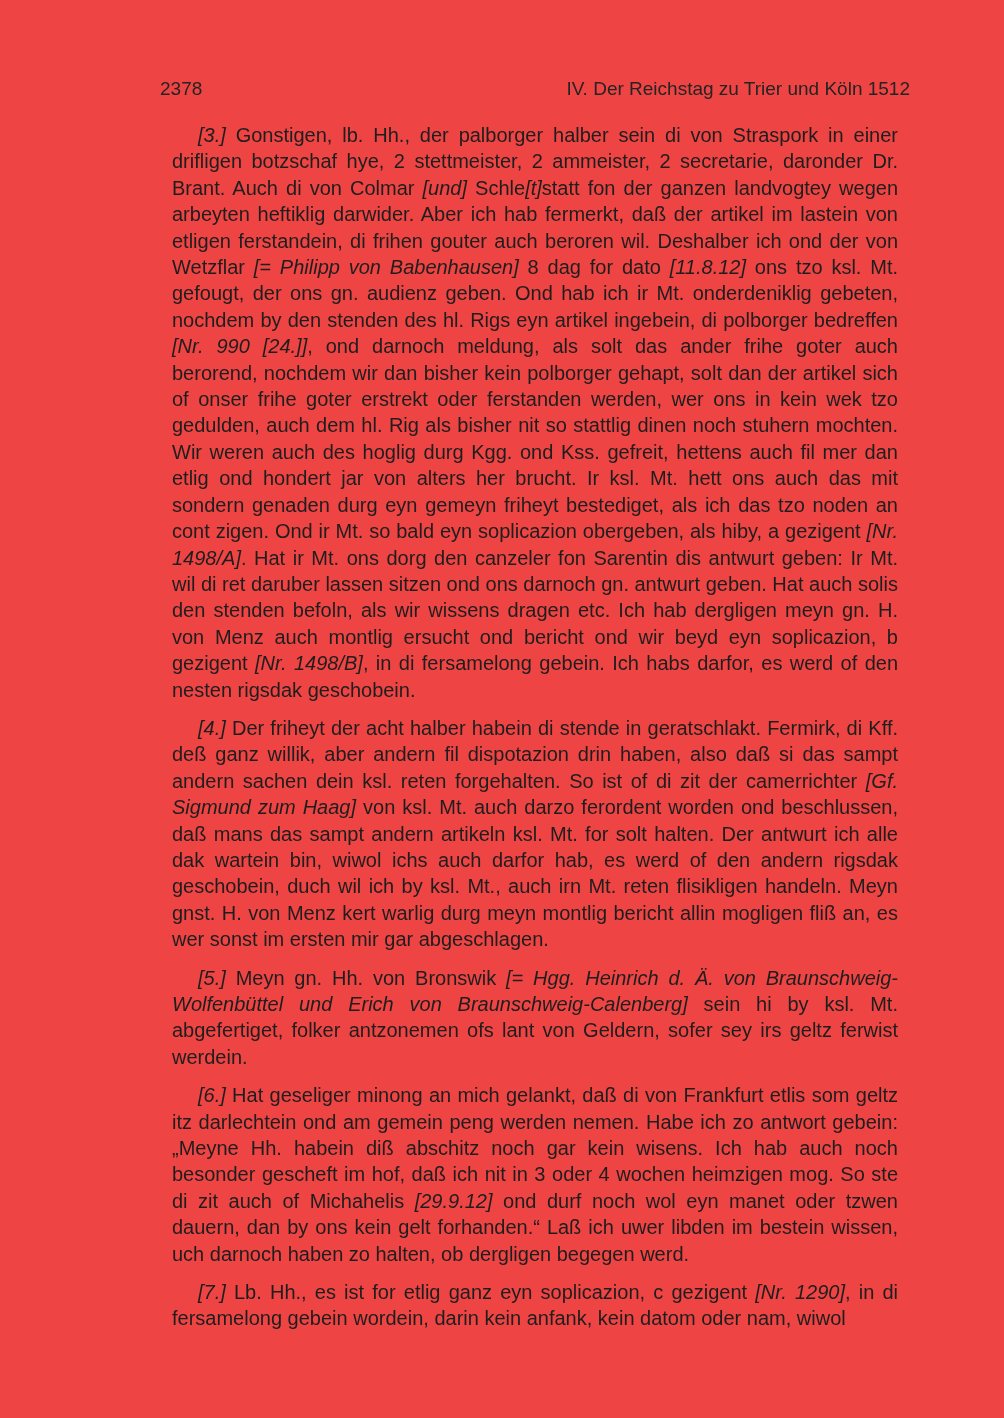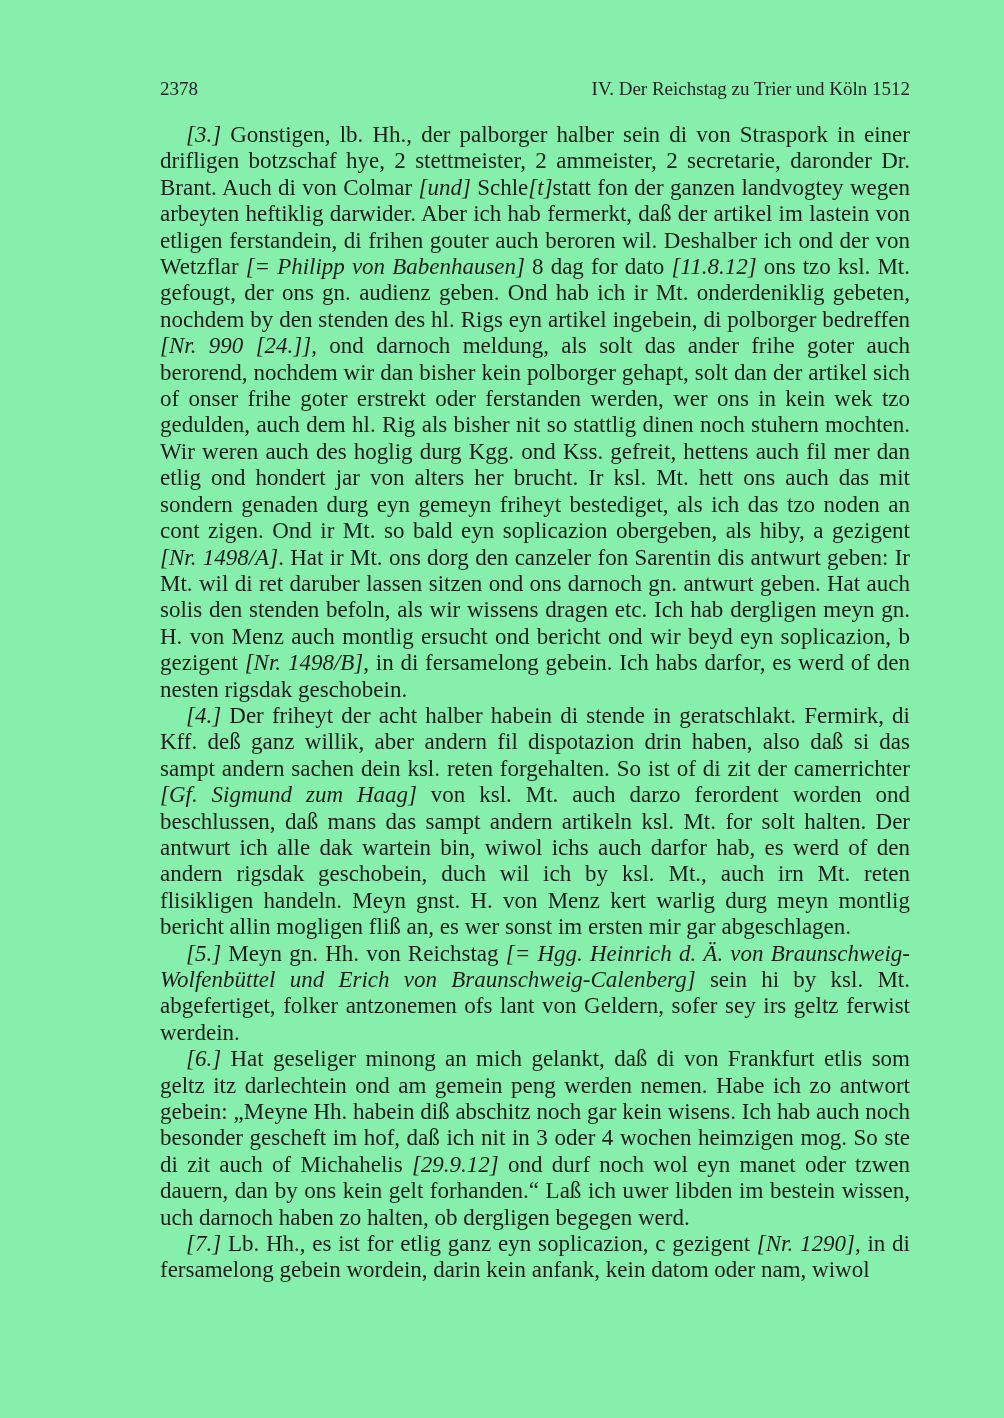--- a/index.html
+++ b/index.html
@@ -4,23 +4,23 @@
 <style>
   html, body {
     margin: 0;
     padding: 0;
     background: #ffffff;
   }
   .page {
     position: relative;
     width: 1004px;
     height: 1418px;
-    background: #86efac;
+    background: #ef4444;
     overflow: hidden;
-    font-family: Liberation Serif, serif;
+    font-family: Liberation Sans, sans-serif;
     color: #1c1c1c;
   }
   .content {
     position: absolute;
     left: 160px;
     top: 76px;
     width: 750px;
   }
   .header {
     position: relative;
@@ -33,23 +33,23 @@
   .page-number {
     position: absolute;
     left: 0;
     top: 0;
   }
   .running-head {
     display: block;
     text-align: right;
   }
   .body-text p {
-    margin: 0;
+    margin: 12px;
     padding: 0;
-    font-size: 23px;
+    font-size: 20px;
     line-height: 26.4px;
     text-align: justify;
     text-indent: 26px;
     color: #1e1e1e;
   }
   .body-text i {
     font-style: italic;
   }
 </style>
 </head>
@@ -57,18 +57,18 @@
 
 <div class="page">
   <div class="content">
     <div class="header">
       <span class="page-number">2378</span>
       <span class="running-head">IV. Der Reichstag zu Trier und Köln 1512</span>
     </div>
     <div class="body-text">
         <p><i>[3.]</i><span> Gonstigen, lb. Hh., der palborger halber sein di von Straspork in einer drifligen botzschaf hye, 2 stettmeister, 2 ammeister, 2 secretarie, daronder Dr. Brant. Auch di von Colmar </span><i>[und]</i><span> Schle</span><i>[t]</i><span>statt fon der ganzen landvogtey wegen arbeyten heftiklig darwider. Aber ich hab fermerkt, daß der artikel im lastein von etligen ferstandein, di frihen gouter auch beroren wil. Deshalber ich ond der von Wetzflar </span><i>[= Philipp von Babenhausen]</i><span> 8 dag for dato </span><i>[11.8.12]</i><span> ons tzo ksl. Mt. gefougt, der ons gn. audienz geben. Ond hab ich ir Mt. onderdeniklig gebeten, nochdem by den stenden des hl. Rigs eyn artikel ingebein, di polborger bedreffen </span><i>[Nr. 990 [24.]]</i><span>, ond darnoch meldung, als solt das ander frihe goter auch berorend, nochdem wir dan bisher kein polborger gehapt, solt dan der artikel sich of onser frihe goter erstrekt oder ferstanden werden, wer ons in kein wek tzo gedulden, auch dem hl. Rig als bisher nit so stattlig dinen noch stuhern mochten. Wir weren auch des hoglig durg Kgg. ond Kss. gefreit, hettens auch fil mer dan etlig ond hondert jar von alters her brucht. Ir ksl. Mt. hett ons auch das mit sondern genaden durg eyn gemeyn friheyt bestediget, als ich das tzo noden an cont zigen. Ond ir Mt. so bald eyn soplicazion obergeben, als hiby, a gezigent </span><i>[Nr. 1498/A]</i><span>. Hat ir Mt. ons dorg den canzeler fon Sarentin dis antwurt geben: Ir Mt. wil di ret daruber lassen sitzen ond ons darnoch gn. antwurt geben. Hat auch solis den stenden befoln, als wir wissens dragen etc. Ich hab dergligen meyn gn. H. von Menz auch montlig ersucht ond bericht ond wir beyd eyn soplicazion, b gezigent </span><i>[Nr. 1498/B]</i><span>, in di fersamelong gebein. Ich habs darfor, es werd of den nesten rigsdak geschobein.</span></p>
         <p><i>[4.]</i><span> Der friheyt der acht halber habein di stende in geratschlakt. Fermirk, di Kff. deß ganz willik, aber andern fil dispotazion drin haben, also daß si das sampt andern sachen dein ksl. reten forgehalten. So ist of di zit der camerrichter </span><i>[Gf. Sigmund zum Haag]</i><span> von ksl. Mt. auch darzo ferordent worden ond beschlussen, daß mans das sampt andern artikeln ksl. Mt. for solt halten. Der antwurt ich alle dak wartein bin, wiwol ichs auch darfor hab, es werd of den andern rigsdak geschobein, duch wil ich by ksl. Mt., auch irn Mt. reten flisikligen handeln. Meyn gnst. H. von Menz kert warlig durg meyn montlig bericht allin mogligen fliß an, es wer sonst im ersten mir gar abgeschlagen.</span></p>
-        <p><i>[5.]</i><span> Meyn gn. Hh. von Reichstag </span><i>[= Hgg. Heinrich d. Ä. von Braunschweig-Wolfenbüttel und Erich von Braunschweig-Calenberg]</i><span> sein hi by ksl. Mt. abgefertiget, folker antzonemen ofs lant von Geldern, sofer sey irs geltz ferwist werdein.</span></p>
+        <p><i>[5.]</i><span> Meyn gn. Hh. von Bronswik </span><i>[= Hgg. Heinrich d. Ä. von Braunschweig-Wolfenbüttel und Erich von Braunschweig-Calenberg]</i><span> sein hi by ksl. Mt. abgefertiget, folker antzonemen ofs lant von Geldern, sofer sey irs geltz ferwist werdein.</span></p>
         <p><i>[6.]</i><span> Hat geseliger minong an mich gelankt, daß di von Frankfurt etlis som geltz itz darlechtein ond am gemein peng werden nemen. Habe ich zo antwort gebein: „Meyne Hh. habein diß abschitz noch gar kein wisens. Ich hab auch noch besonder gescheft im hof, daß ich nit in 3 oder 4 wochen heimzigen mog. So ste di zit auch of Michahelis </span><i>[29.9.12]</i><span> ond durf noch wol eyn manet oder tzwen dauern, dan by ons kein gelt forhanden.“ Laß ich uwer libden im bestein wissen, uch darnoch haben zo halten, ob dergligen begegen werd.</span></p>
         <p><i>[7.]</i><span> Lb. Hh., es ist for etlig ganz eyn soplicazion, c gezigent </span><i>[Nr. 1290]</i><span>, in di fersamelong gebein wordein, darin kein anfank, kein datom oder nam, wiwol</span></p>
       </div>
   </div>
 </div>
 
 </body></html>

